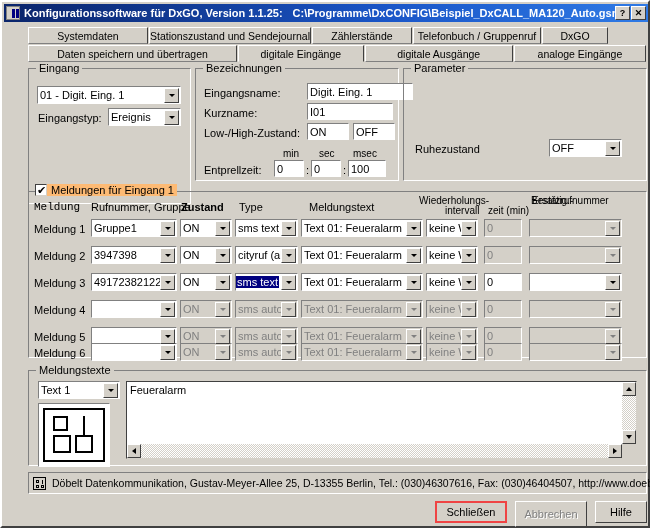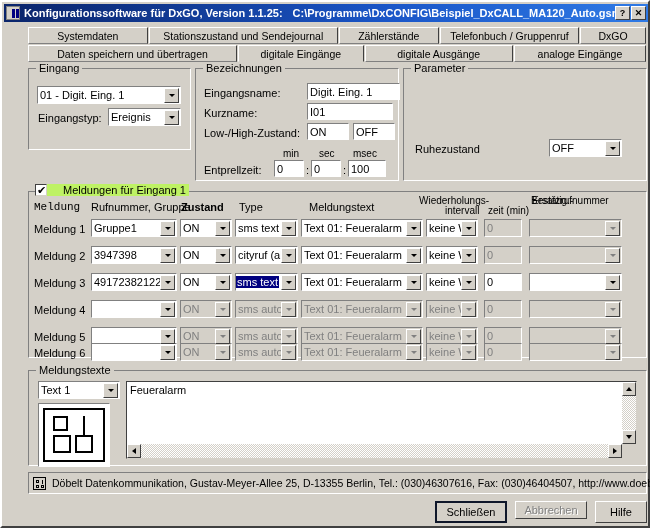--- a/index.html
+++ b/index.html
@@ -126,22 +126,22 @@
   }
   .combo.disabled { background:#d4d0c8; }
   .combo.disabled .txt { color:#808080; }
   .combo.disabled .arrow::after { border-top-color:#808080; }
   .combo .sel {
     background:#000080; color:#fff; padding:0 1px;
     position:relative; z-index:1;
   }
 
   .chk {
-    position:absolute; display:flex; align-items:center; gap:16px; z-index:3;
-    background:#bef264; padding-right:3px;
+    position:absolute; display:flex; align-items:center; gap:4px; z-index:3;
+    background:#fdba74; padding-right:3px;
   }
   .chk .box {
     width:12px; height:12px; background:#fff;
     border:1px solid #808080; border-right-color:#fff; border-bottom-color:#fff;
     position:relative;
   }
   .chk .box::before{
     content:""; position:absolute; left:-1px; top:-1px; right:-1px; bottom:-1px;
     border:1px solid #404040; border-right-color:#d4d0c8; border-bottom-color:#d4d0c8;
   }
@@ -210,21 +210,21 @@
   .foot-icon .c{ position:absolute; left:7px; top:7px; width:3px;height:3px; border:1px solid #000;}
   .foot-icon .d{ position:absolute; left:8px; top:2px; width:1px;height:4px; background:#000;}
   .foot-text { font-size:10.5px; white-space:nowrap; }
 
   .btn {
     position:absolute; background:#d4d0c8;
     border:1px solid #fff; border-right-color:#404040; border-bottom-color:#404040;
     display:flex; align-items:center; justify-content:center;
     font-size:11px; color:#000; cursor:default;
   }
-  .btn.default { border:2px solid #0f172a; }
+  .btn.default { border:2px solid #ef4444; }
   .btn.disabled { color:#808080; text-shadow:1px 1px 0 #fff; }
 </style>
 </head>
 <body>
 
 <div class="window">
 
   <div class="titlebar">
     <div class="title-icon">
         <i></i>
@@ -234,55 +234,55 @@
     </div>
     <div class="title-btns">
       <div class="tbtn">?</div>
       <div class="tbtn">✕</div>
     </div>
   </div>
 
   <div class="tabstrip">
     <div class="tabrow">
       <div class="tab" style="width:120px">Systemdaten</div>
-      <div class="tab" style="width:190px">Stationszustand und Sendejournal</div>
+      <div class="tab" style="width:162px">Stationszustand und Sendejournal</div>
       <div class="tab" style="width:100px">Zählerstände</div>
-      <div class="tab" style="width:140px">Telefonbuch / Gruppenruf</div>
+      <div class="tab" style="width:128px">Telefonbuch / Gruppenruf</div>
       <div class="tab" style="width:66px">DxGO</div>
     </div>
     <div class="tabrow row2">
       <div class="tab" style="width:220px">Daten speichern und übertragen</div>
       <div class="tab active" style="width:132px">digitale Eingänge</div>
       <div class="tab" style="width:156px">digitale Ausgänge</div>
       <div class="tab" style="width:139px">analoge Eingänge</div>
     </div>
   </div>
 
-  <div class="group" style="left:26px; top:66px; width:163px; height:82px;">
+  <div class="group" style="left:26px; top:66px; width:163px; height:136px;">
     <div class="inner"></div>
     <div class="group-title">Eingang</div>
     <div class="combo" style="left:8px; top:17px; width:144px; height:18px;">
       <div class="i2"></div>
       <div class="txt">01 - Digit. Eing. 1</div>
       <div class="arrow"></div>
     </div>
     <div class="lbl" style="left:9px; top:43px;">Eingangstyp:</div>
     <div class="combo" style="left:79px; top:39px; width:73px; height:18px;">
       <div class="i2"></div>
       <div class="txt">Ereignis</div>
       <div class="arrow"></div>
     </div>
   </div>
 
   <div class="group" style="left:193px; top:66px; width:204px; height:113px;">
     <div class="inner"></div>
     <div class="group-title">Bezeichnungen</div>
 
     <div class="lbl" style="left:8px; top:18px;">Eingangsname:</div>
-    <div class="field" style="left:111px; top:14px; width:93px; height:17px;">
+    <div class="field" style="left:111px; top:14px; width:106px; height:17px;">
       <div class="i2"></div>
         <div class="txt">Digit. Eing. 1</div>
     </div>
 
     <div class="lbl" style="left:8px; top:38px;">Kurzname:</div>
     <div class="field" style="left:111px; top:34px; width:86px; height:17px;">
       <div class="i2"></div>
         <div class="txt">I01</div>
     </div>
 
@@ -615,16 +615,16 @@
     <div class="foot-icon">
       <div class="a"></div>
         <div class="b"></div>
         <div class="c"></div>
         <div class="d"></div>
     </div>
     <div class="foot-text">Döbelt Datenkommunikation, Gustav-Meyer-Allee 25, D-13355 Berlin, Tel.: (030)46307616, Fax: (030)46404507, http://www.doebelt.de</div>
   </div>
 
   <div class="btn default" style="left:433px; top:499px; width:72px; height:22px;">Schließen</div>
-  <div class="btn disabled" style="left:513px; top:499px; width:72px; height:18px;">Abbrechen</div>
+  <div class="btn disabled" style="left:513px; top:499px; width:72px; height:26px;">Abbrechen</div>
   <div class="btn" style="left:593px; top:499px; width:52px; height:22px;">Hilfe</div>
 
 </div>
 
 </body></html>

